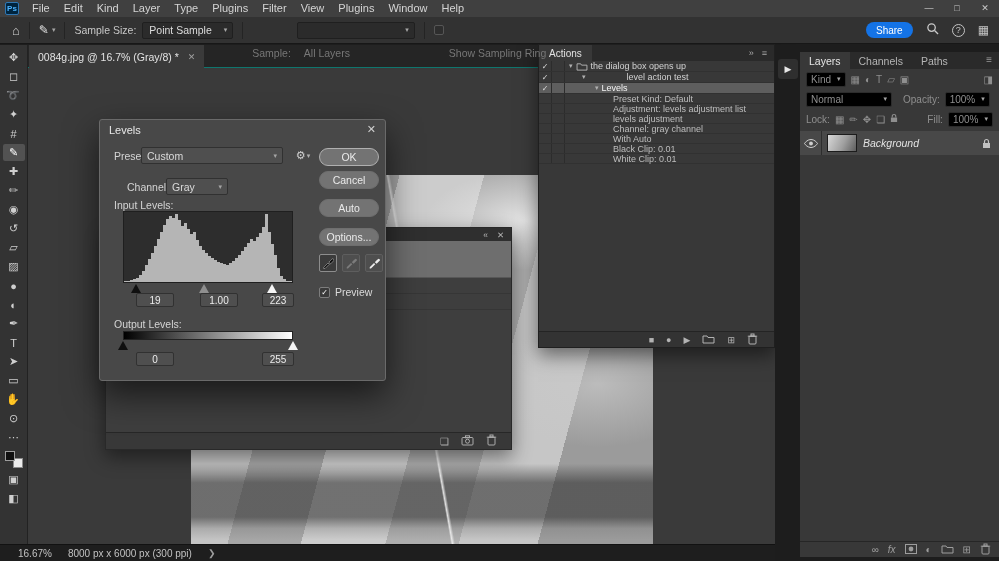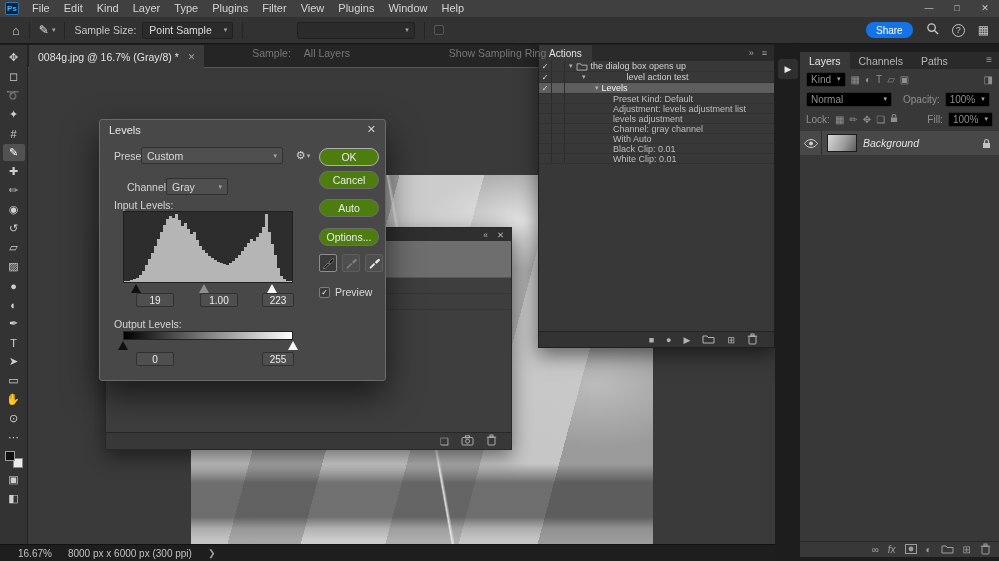--- a/index.html
+++ b/index.html
@@ -97,21 +97,21 @@
   .fx{font-style:italic;font-size:10px;}
 
   
   .levels{position:absolute;left:99px;top:119px;width:287px;height:262px;background:#484848;border:1px solid #6a6a6a;border-radius:3px;box-shadow:0 14px 34px rgba(0,0,0,.6);font-size:11px;color:#dadada;z-index:10;}
   .lv-title{position:absolute;top:0;left:0;right:0;height:19px;display:flex;align-items:center;padding:0 9px;color:#e8e8e8;}
   .lv-close{margin-left:auto;color:#cfcfcf;font-size:11px;}
   .lv-label{position:absolute;color:#d4d4d4;font-size:10.5px;}
   .ddl{position:absolute;height:17px;background:#4f4f4f;border:1px solid #313131;border-radius:2px;display:flex;align-items:center;padding:0 5px;font-size:10.5px;}
   .ddl .caret{margin-left:auto;padding-left:8px;}
   .gear{position:absolute;left:190px;top:27px;width:26px;height:17px;display:flex;align-items:center;justify-content:center;gap:1px;color:#cfcfcf;font-size:11px;}
-  .dbtn{position:absolute;left:219px;width:60px;height:18px;background:#4d7c0f;border:1px solid #6e6e6e;border-radius:9px;display:flex;align-items:center;justify-content:center;font-size:10.5px;color:#eaeaea;}
+  .dbtn{position:absolute;left:219px;width:60px;height:18px;background:#737373;border:1px solid #6e6e6e;border-radius:9px;display:flex;align-items:center;justify-content:center;font-size:10.5px;color:#eaeaea;}
   .dbtn.primary{border-color:#b0b0b0;}
   .hist{position:absolute;left:23px;top:91px;width:170px;height:72px;background:#2d2d2d;border:1px solid #1f1f1f;display:flex;align-items:flex-end;overflow:hidden;}
   .hbar{flex:1;background:#b5b5b5;}
   .track{position:absolute;left:23px;width:170px;height:10px;}
   .tri{position:absolute;top:0;width:0;height:0;border-left:5px solid transparent;border-right:5px solid transparent;transform:translateX(-50%);}
   .tri.black{border-bottom:9px solid #101010;}
   .tri.gray{border-bottom:9px solid #8f8f8f;}
   .tri.white{border-bottom:9px solid #f5f5f5;}
   .nfield{position:absolute;height:14px;background:#4f4f4f;border:1px solid #313131;border-radius:2px;font-size:10px;color:#ececec;display:flex;align-items:center;justify-content:center;}
   .gradbar{position:absolute;left:23px;top:211px;width:170px;height:9px;background:linear-gradient(to right,#000,#fff);border:1px solid #222;}

